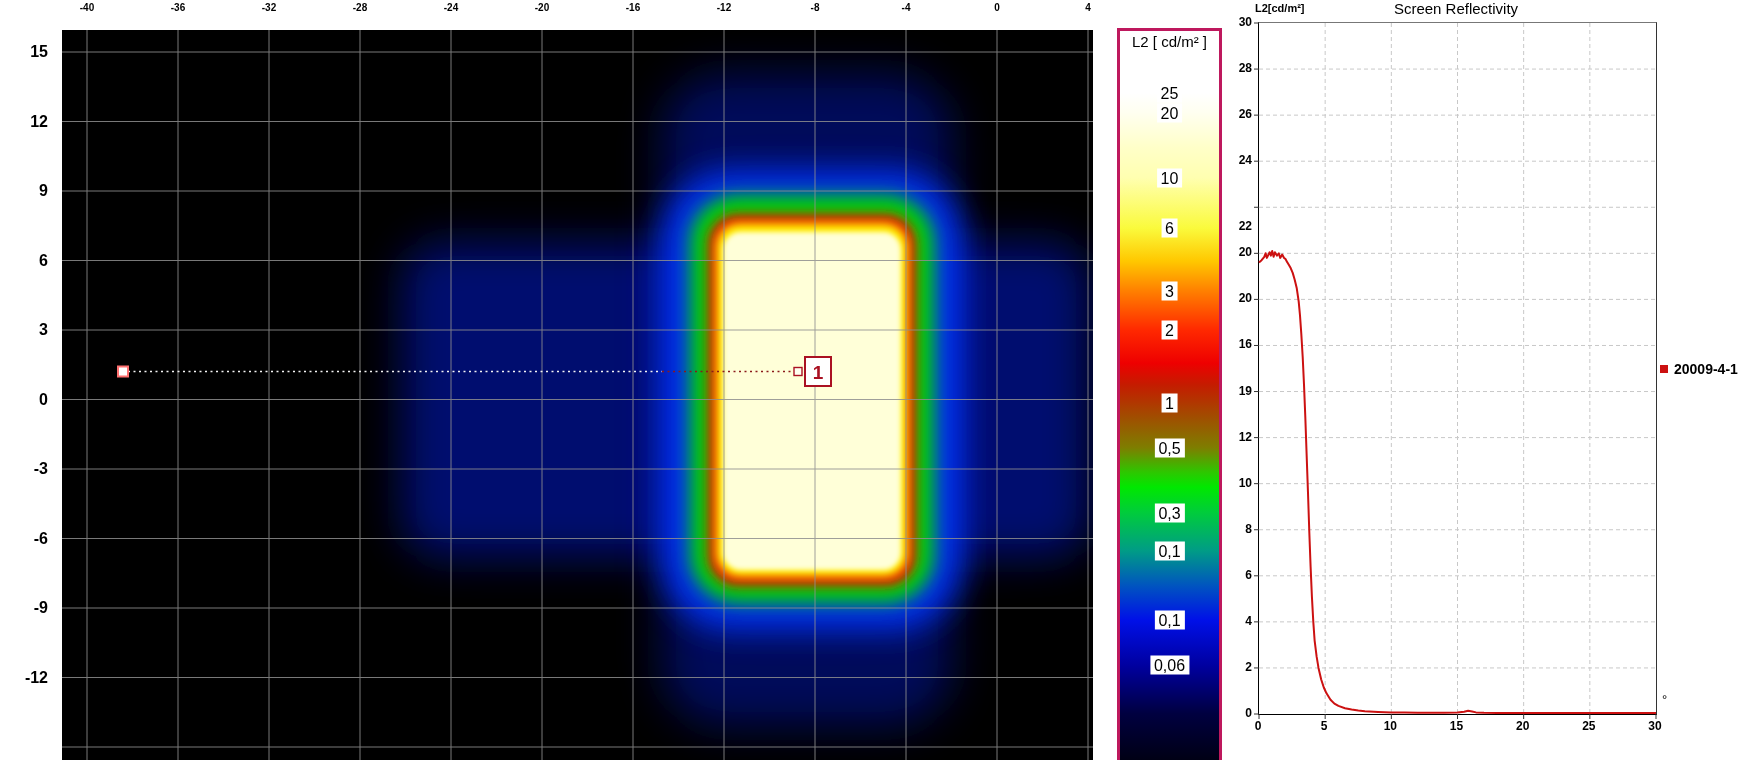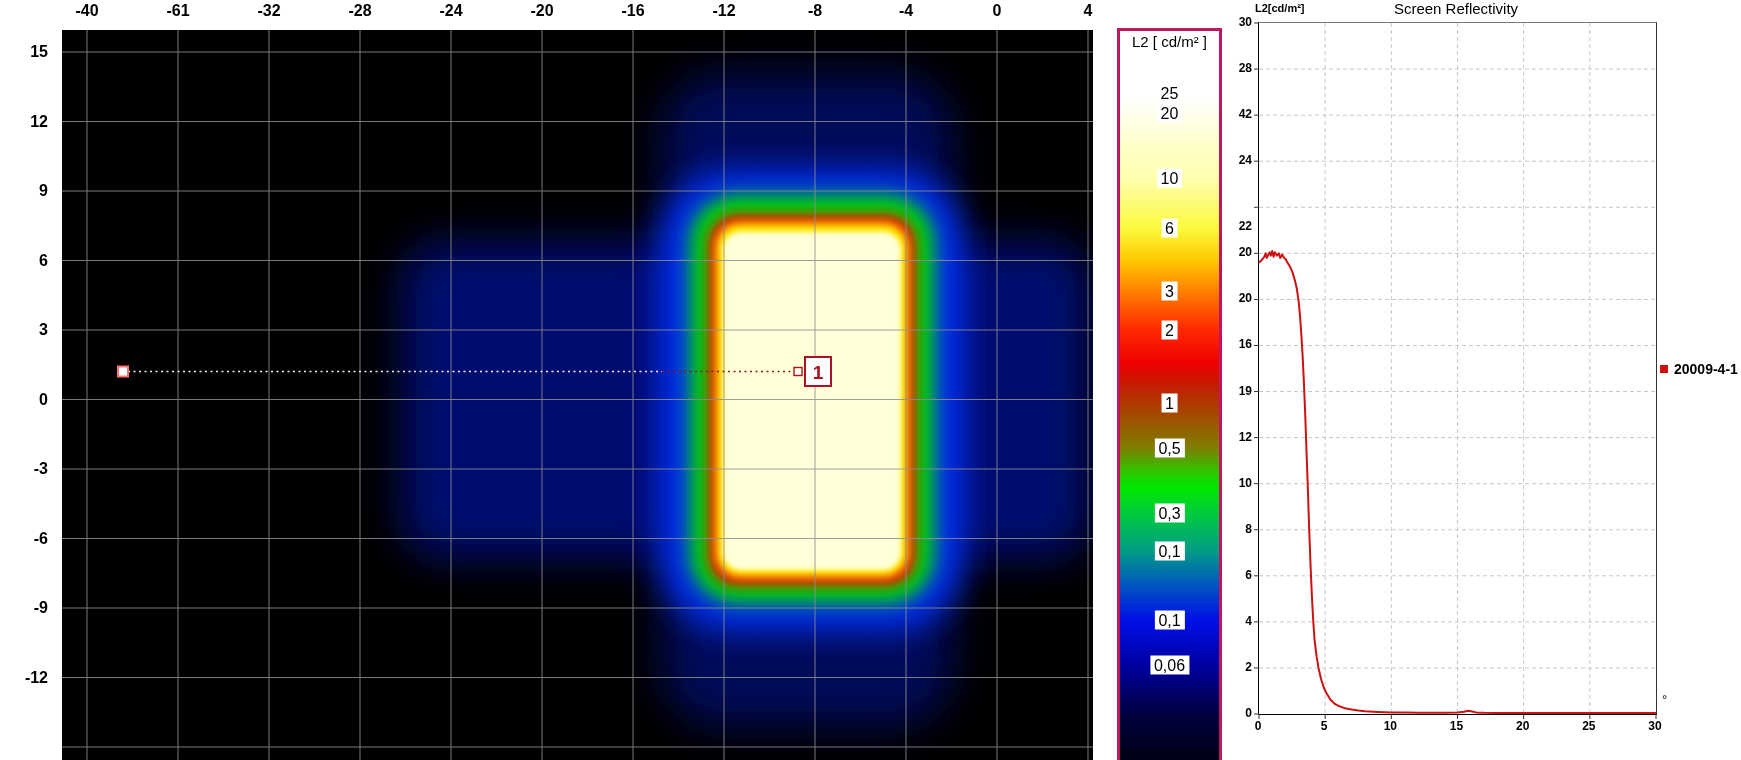--- a/index.html
+++ b/index.html
@@ -1,21 +1,21 @@
 <!DOCTYPE html>
 <html><head>
 <meta charset="utf-8">
 <style>
   html,body{margin:0;padding:0;background:#fff;}
   body{width:1741px;height:760px;position:relative;overflow:hidden;
        font-family:"Liberation Sans",sans-serif;color:#000;}
   .abs{position:absolute;}
   
   .hm-xlab{position:absolute;top:2px;transform:translateX(-50%);
-           font-size:16px;font-weight:700;white-space:nowrap;}
+           font-size:10px;font-weight:700;white-space:nowrap;}
   .hm-ylab{position:absolute;left:0;width:48px;text-align:right;
            font-size:16px;font-weight:700;line-height:20px;}
   
   #hm-plot{left:62px;top:30px;width:1031px;height:730px;background:#000;}
   #hm-plot svg{display:block;}
   
   #colorbar{left:1117px;top:28px;width:99px;height:730px;background:#be185d;
             border:3px solid #be185d;}
   #cb-grad{position:absolute;left:0;top:0;right:0;bottom:0;
     background:linear-gradient(to bottom,
@@ -45,21 +45,21 @@
   #rc-legend{left:1660px;top:360px;height:18px;display:flex;align-items:center;}
   #rc-legend-marker{width:8px;height:8px;background:#cc1111;margin-right:6px;}
   #rc-legend-label{font-size:14px;font-weight:700;white-space:nowrap;}
   #rc-degree{left:1662px;top:692px;font-size:13px;}
 </style>
 </head>
 <body>
 
 <div class="abs" id="hm-xlabels">
     <span class="hm-xlab" style="left: 87px;">-40</span>
-    <span class="hm-xlab" style="left: 178px;">-61</span>
+    <span class="hm-xlab" style="left: 178px;">-36</span>
     <span class="hm-xlab" style="left: 269px;">-32</span>
     <span class="hm-xlab" style="left: 360px;">-28</span>
     <span class="hm-xlab" style="left: 451px;">-24</span>
     <span class="hm-xlab" style="left: 542px;">-20</span>
     <span class="hm-xlab" style="left: 633px;">-16</span>
     <span class="hm-xlab" style="left: 724px;">-12</span>
     <span class="hm-xlab" style="left: 815px;">-8</span>
     <span class="hm-xlab" style="left: 906px;">-4</span>
     <span class="hm-xlab" style="left: 997px;">0</span>
     <span class="hm-xlab" style="left: 1088px;">4</span>
@@ -220,21 +220,21 @@
         <line x1="264.668" x2="264.668" y1="691" y2="696"></line>
         <line x1="330.83500000000004" x2="330.83500000000004" y1="691" y2="696"></line>
         <line x1="397.002" x2="397.002" y1="691" y2="696"></line>
       </g>
     <polyline id="rc-curve" fill="none" stroke="#cc1111" stroke-width="2" stroke-linejoin="round" points="0.0,239.5 2.6,237.2 5.3,233.8 6.6,230.3 7.9,234.9 10.6,229.2 11.9,232.6 13.2,228.0 14.6,233.8 15.9,229.2 17.9,232.6 19.8,230.3 21.2,234.9 23.2,231.5 25.1,234.9 26.5,236.1 27.8,238.4 29.8,241.8 31.8,245.3 33.7,249.9 35.7,256.8 37.7,264.9 39.7,278.7 41.0,292.5 42.3,310.9 43.7,334.0 45.0,361.6 46.3,393.9 47.6,430.7 49.0,469.9 50.3,509.0 51.6,543.6 52.9,573.5 54.3,598.9 55.6,617.3 57.6,633.4 59.5,644.9 62.2,656.5 64.8,664.5 67.5,670.3 71.5,676.7 75.4,680.6 79.4,682.9 86.0,685.2 92.6,686.6 99.3,687.5 105.9,688.2 119.1,688.9 132.3,689.4 145.6,689.6 158.8,689.8 172.0,689.8 185.3,689.8 198.5,689.6 205.1,688.7 209.1,687.8 213.1,688.5 217.0,689.4 225.0,689.8 238.2,690.1 264.7,690.1 291.1,690.1 317.6,690.1 344.1,690.1 370.5,690.1 397.0,690.1"></polyline>
   </svg>
 </div>
 <div class="abs" id="rc-ylabs">
     <span class="rc-ylab" style="top: 14px;">30</span>
     <span class="rc-ylab" style="top: 60.067px;">28</span>
-    <span class="rc-ylab" style="top: 106.134px;">42</span>
+    <span class="rc-ylab" style="top: 106.134px;">26</span>
     <span class="rc-ylab" style="top: 152.201px;">24</span>
     <span class="rc-ylab" style="top: 198.268px; margin-top: 20px;">22</span>
     <span class="rc-ylab" style="top: 244.335px;">20</span>
     <span class="rc-ylab" style="top: 290.402px;">20</span>
     <span class="rc-ylab" style="top: 336.469px;">16</span>
     <span class="rc-ylab" style="top: 382.536px;">19</span>
     <span class="rc-ylab" style="top: 428.603px;">12</span>
     <span class="rc-ylab" style="top: 474.67px;">10</span>
     <span class="rc-ylab" style="top: 520.737px;">8</span>
     <span class="rc-ylab" style="top: 566.804px;">6</span>

